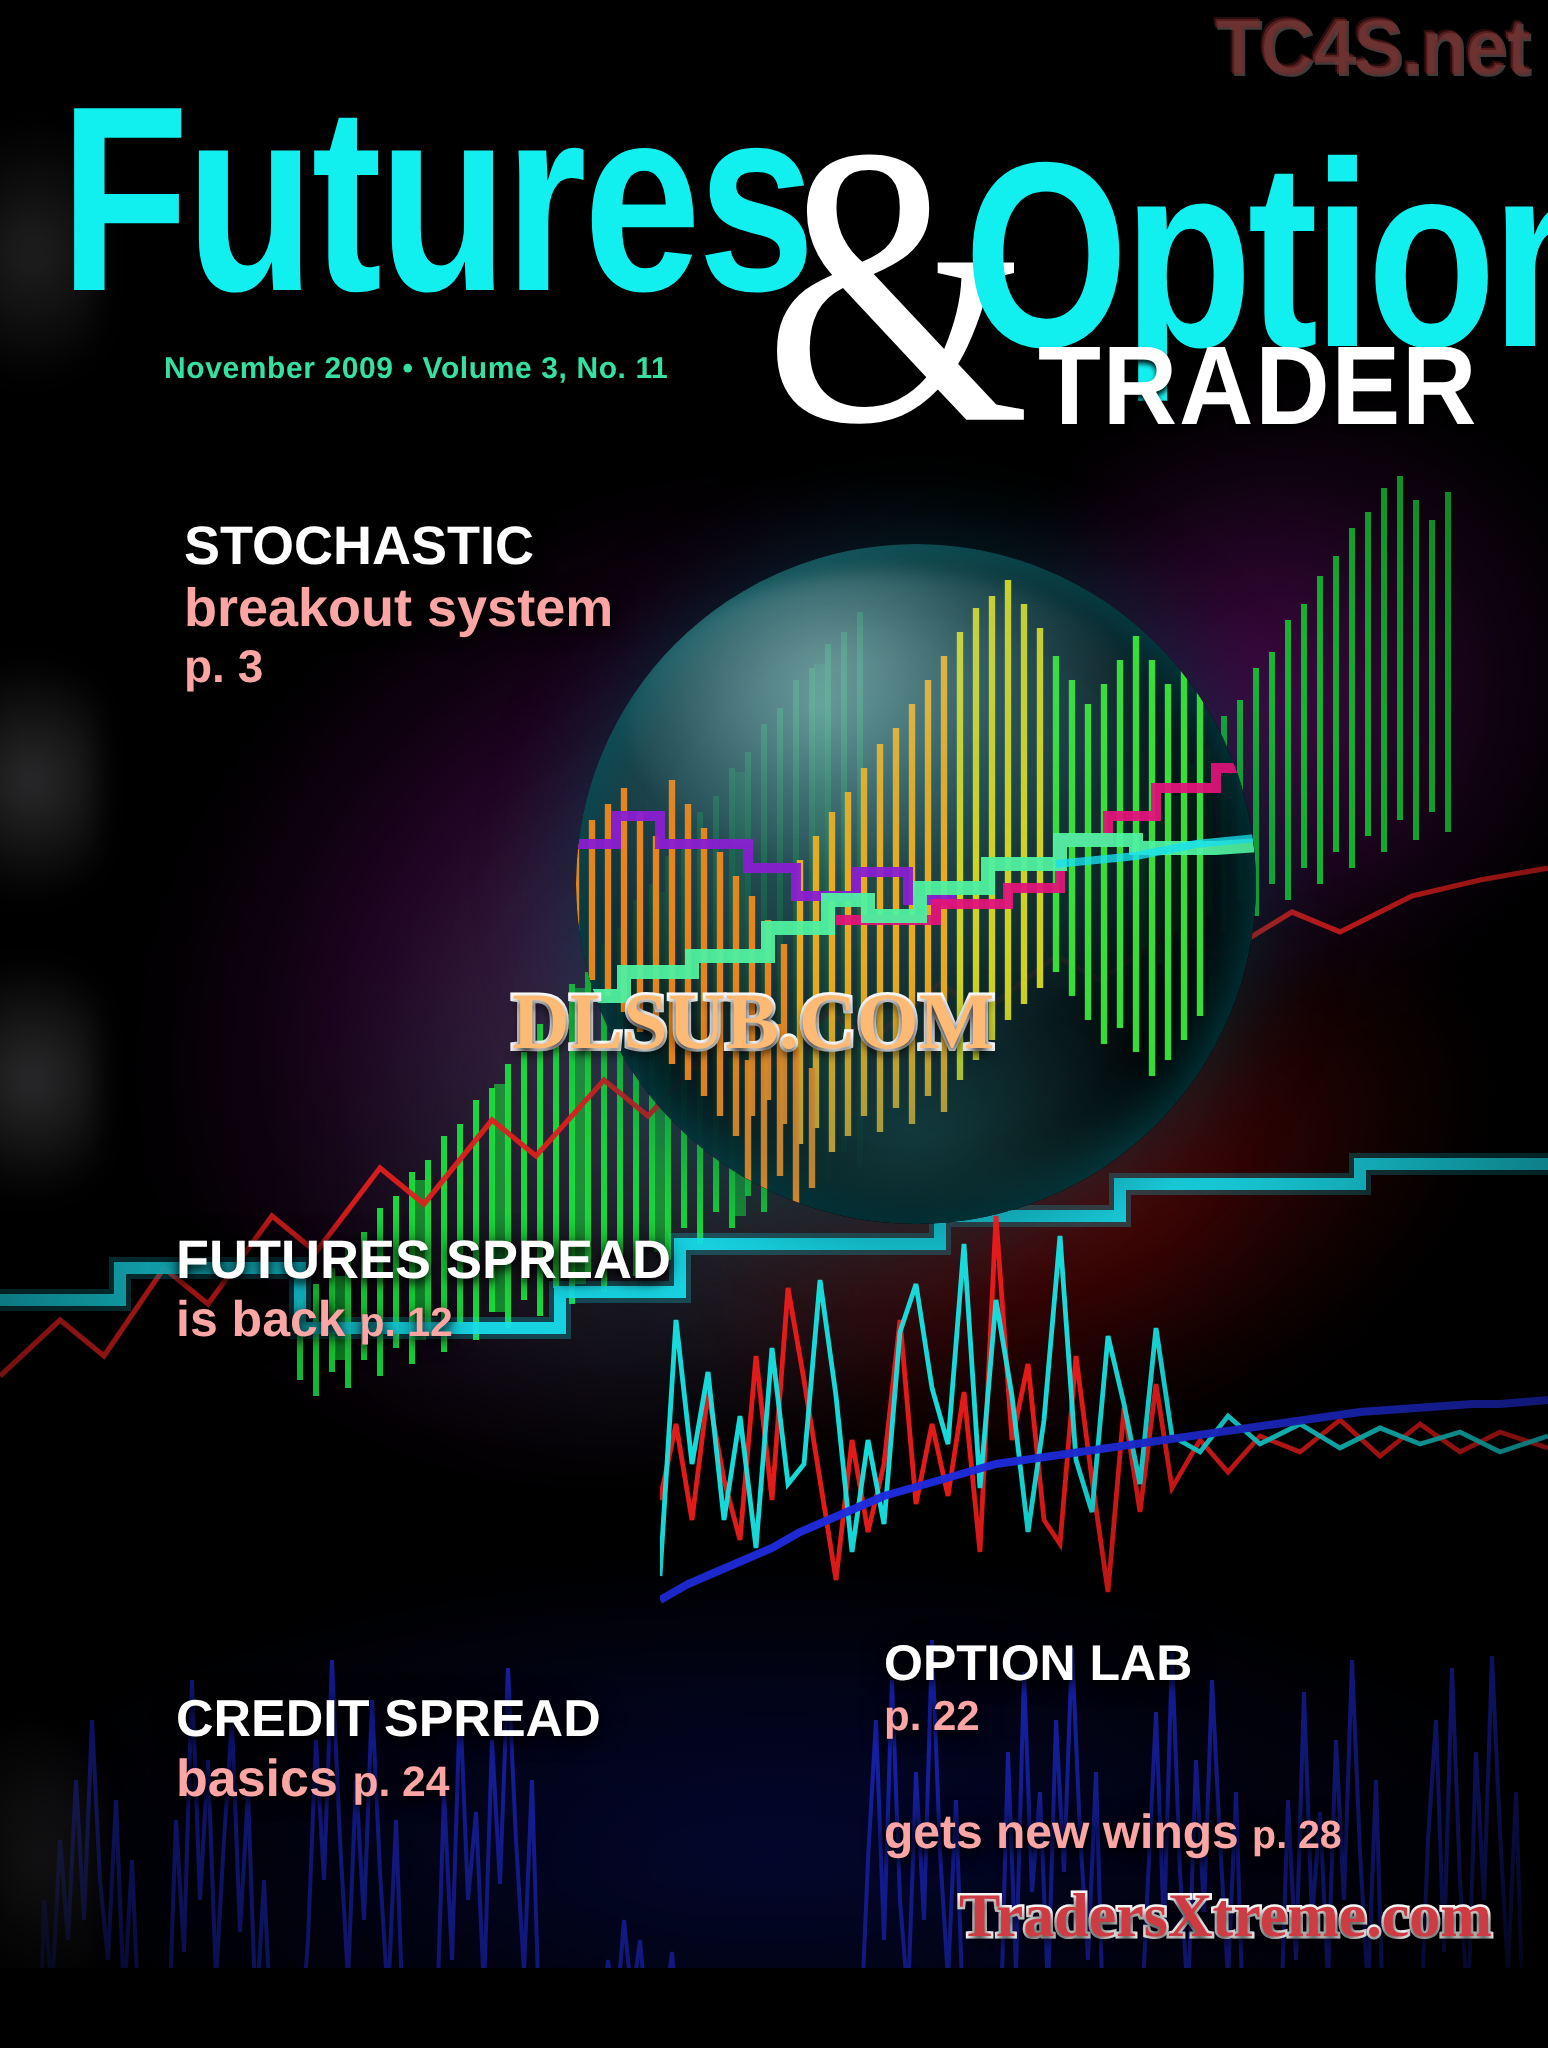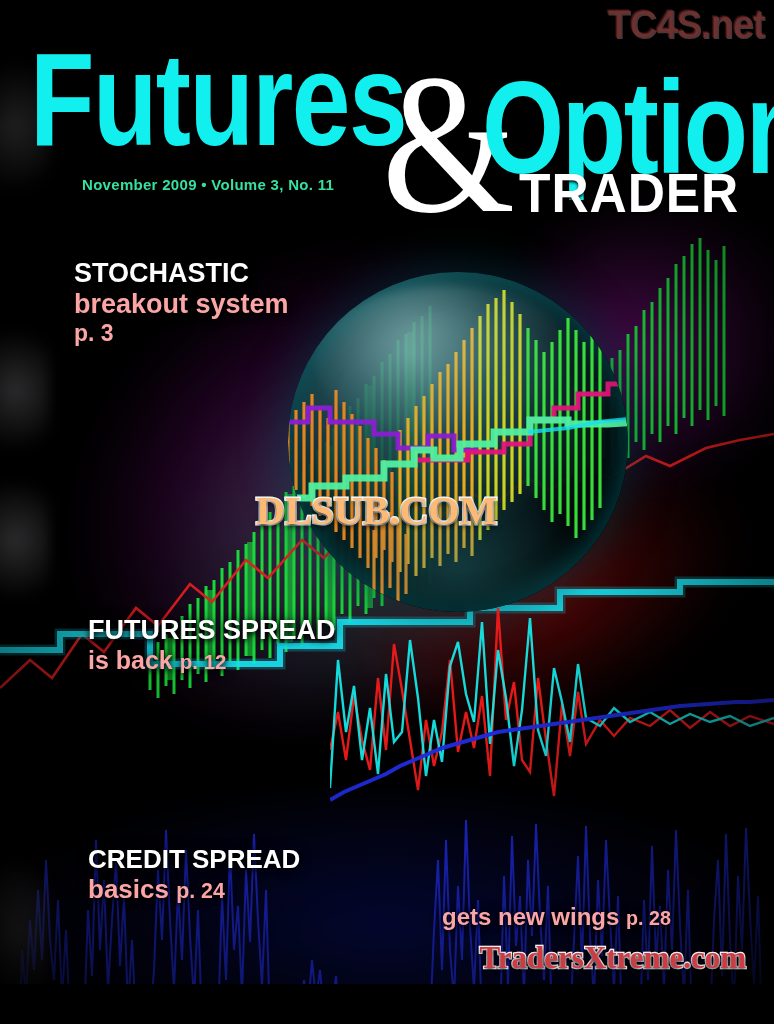--- a/index.html
+++ b/index.html
@@ -170,21 +170,21 @@
   .cl-white{
     color:#ffffff;font-weight:700;
     text-shadow:0 2px 5px rgba(0,0,0,.95), 0 0 12px rgba(0,0,0,.8);
   }
   .cl-green{
     color:#fca5a5;font-weight:700;
     text-shadow:0 2px 5px rgba(0,0,0,.95), 0 0 12px rgba(0,0,0,.8);
   }
   .cl-green .pg{font-size:.82em;}
 
-  #cl-stochastic{left:74px;top:258px;font-size:27px;}
+  #cl-stochastic{left:92px;top:258px;font-size:27px;}
   #cl-stochastic .l2{font-size:27px;}
   #cl-stochastic .l3{font-size:23px;}
 
   #cl-nob{left:88px;top:615px;font-size:27px;}
   #cl-nob .l3{font-size:25px;}
 
   #cl-covered{left:88px;top:727px;font-size:27px;}
   #cl-covered .l3{font-size:23px;}
 
   #cl-credit{left:88px;top:845px;font-size:26px;}
@@ -460,20 +460,24 @@
 
 
   <div class="cover-line" id="cl-credit">
     <div class="cl-white l1">CREDIT SPREAD</div>
     <div class="cl-green l2">
       <span>basics</span>
       <span class="pg">p. 24</span>
     </div>
   </div>
 
+  <div class="cover-line" id="cl-optionlab">
+    <div class="cl-white l1">OPTION LAB</div>
+    <div class="cl-green l2">p. 22</div>
+  </div>
 
   <div class="cover-line" id="cl-penny">
     <div class="cl-green l2">
       <span>gets new wings</span>
       <span class="pg">p. 28</span>
     </div>
   </div>
 
   <div id="wm-tc4s">TC4S.net</div>
   <div id="wm-dlsub">DLSUB.COM</div>

